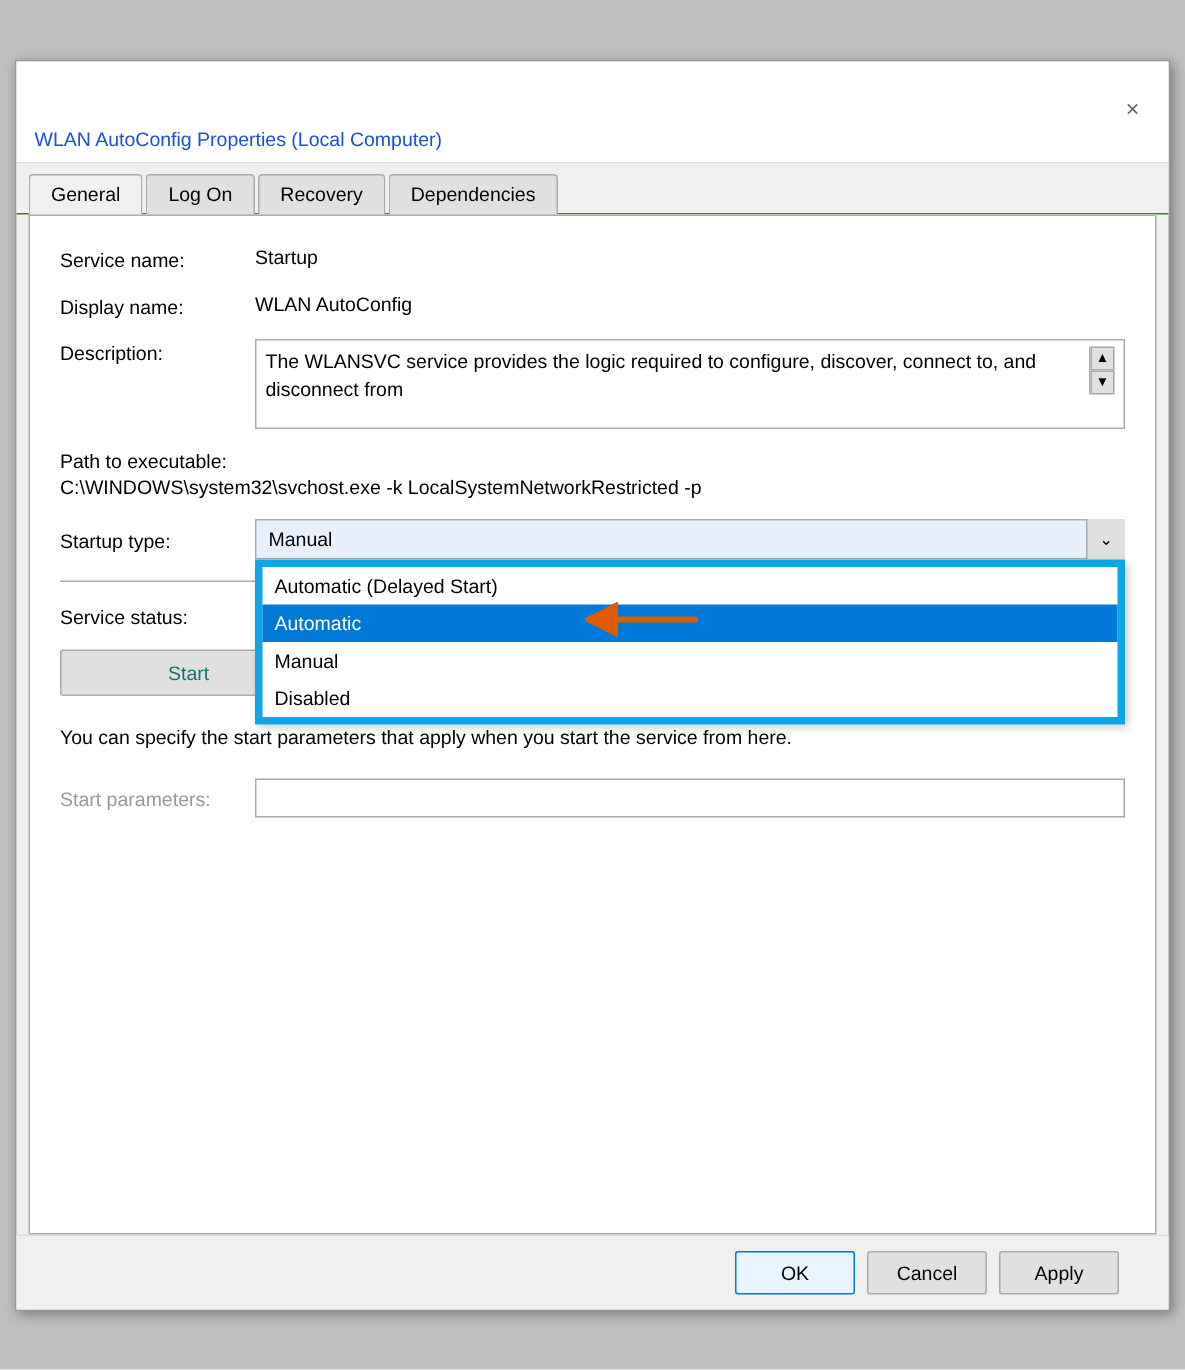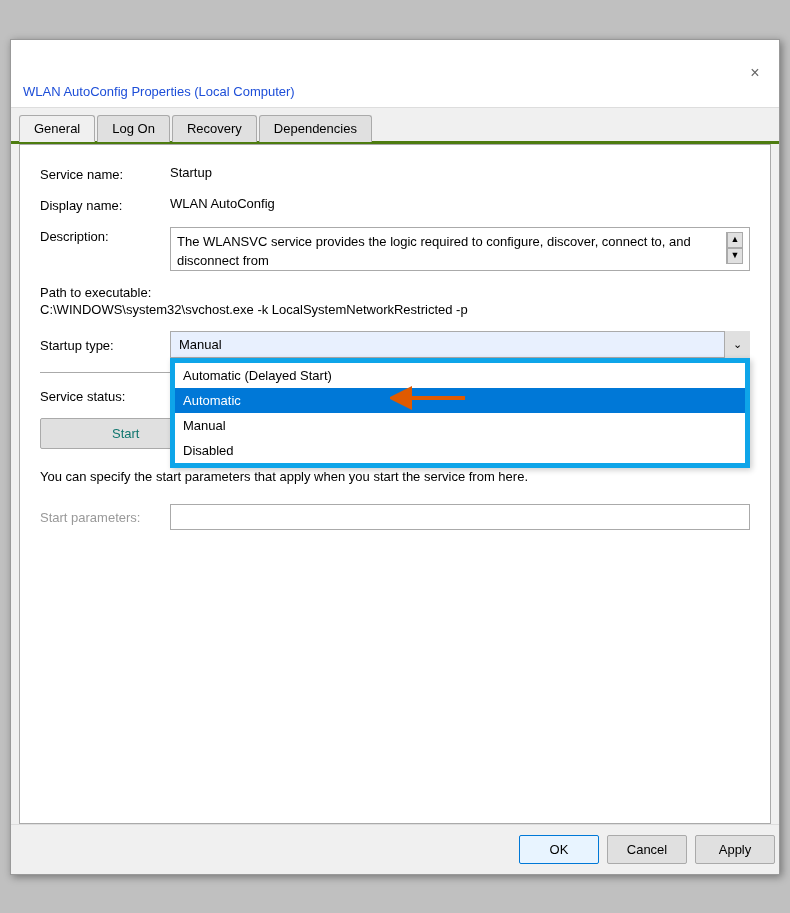--- a/index.html
+++ b/index.html
@@ -42,21 +42,21 @@
       cursor: pointer;
       font-size: 16px;
       color: #666;
       display: flex;
       align-items: center;
       justify-content: center;
     }
     .tab-bar {
       display: flex;
       background: #f0f0f0;
-      border-bottom: 3px solid #4d7c0f;
+      border-bottom: 1px solid #4d7c0f;
       padding: 0 8px;
       padding-top: 6px;
     }
     .tab {
       padding: 5px 14px;
       border: 1px solid #aaa;
       border-bottom: none;
       background: #e0e0e0;
       cursor: pointer;
       margin-right: 2px;
@@ -90,21 +90,21 @@
       padding-top: 2px;
     }
     .field-value {
       flex: 1;
       color: #000;
     }
     .description-box {
       border: 1px solid #aaa;
       padding: 4px 6px;
       background: #fff;
-      height: 44px;
+      height: 60px;
       overflow: hidden;
       line-height: 1.5;
       flex: 1;
       display: flex;
       align-items: flex-start;
       position: relative;
     }
     .description-text {
       flex: 1;
       overflow: hidden;
@@ -244,21 +244,21 @@
     .params-input {
       flex: 1;
       border: 1px solid #aaa;
       padding: 4px 6px;
       font-size: 13px;
       height: 26px;
     }
     .bottom-bar {
       display: flex;
       justify-content: flex-end;
-      padding: 10px 4px;
+      padding: 10px 33px;
       gap: 8px;
       background: #f0f0f0;
       border-top: 1px solid #ddd;
     }
     .bottom-btn {
       min-width: 80px;
       padding: 6px 16px;
       border: 1px solid #aaa;
       background: #e0e0e0;
       cursor: pointer;

